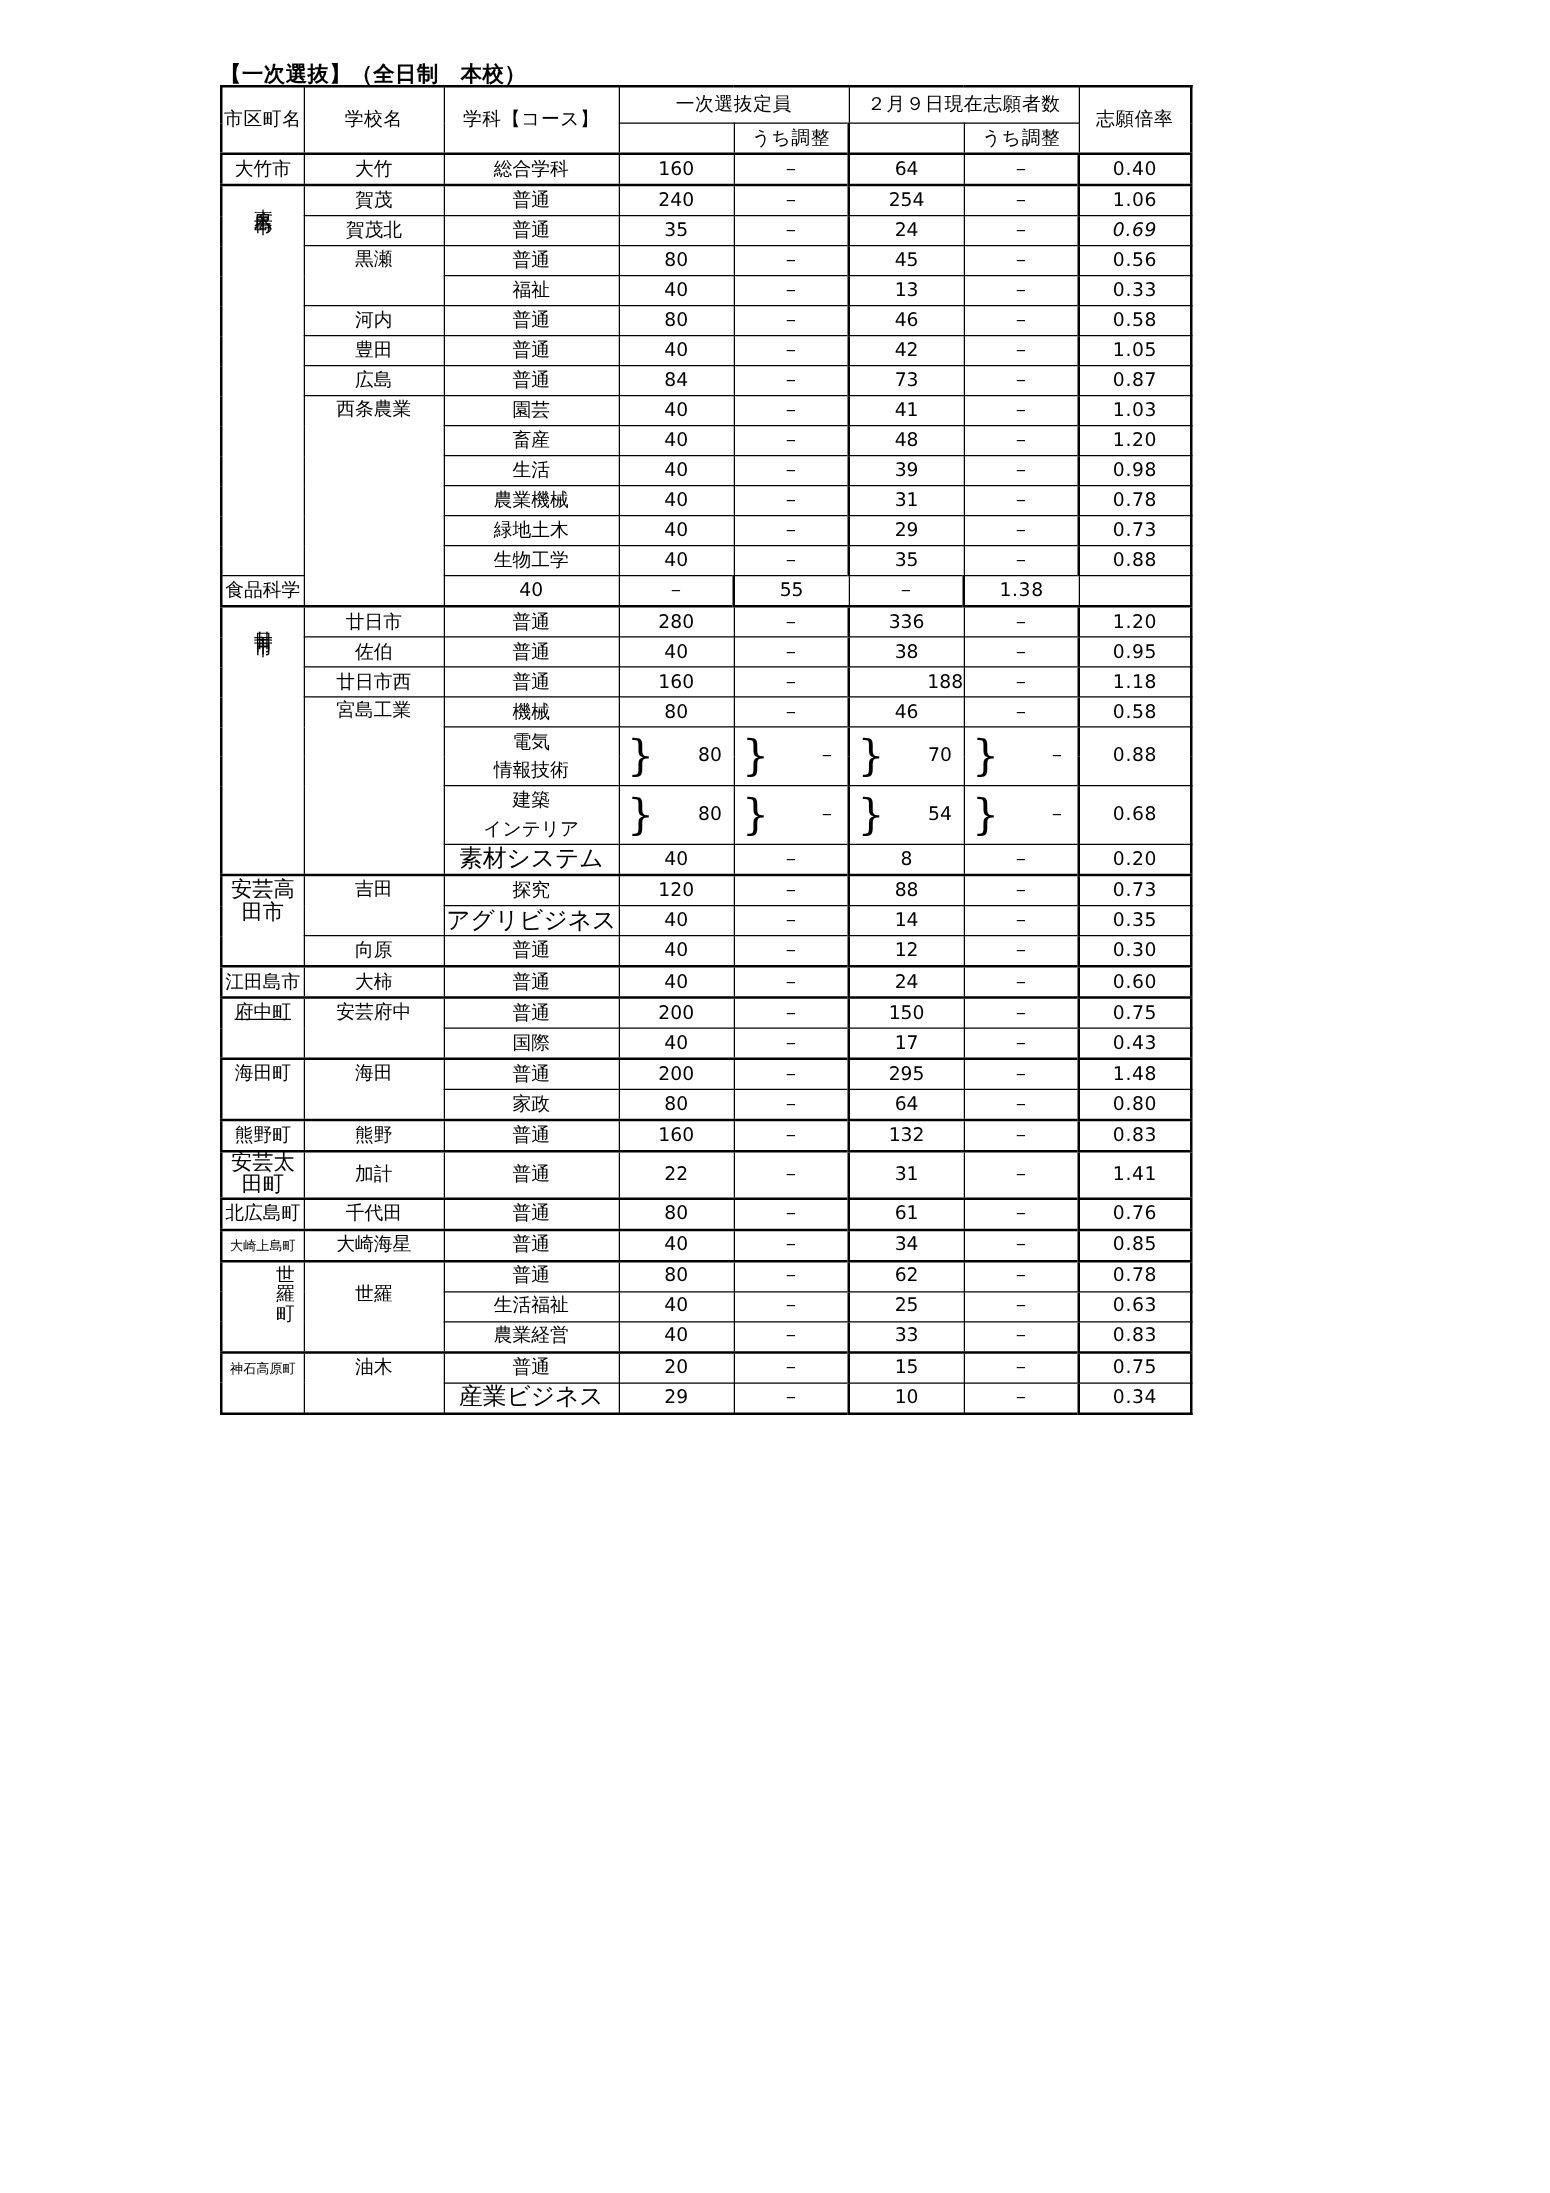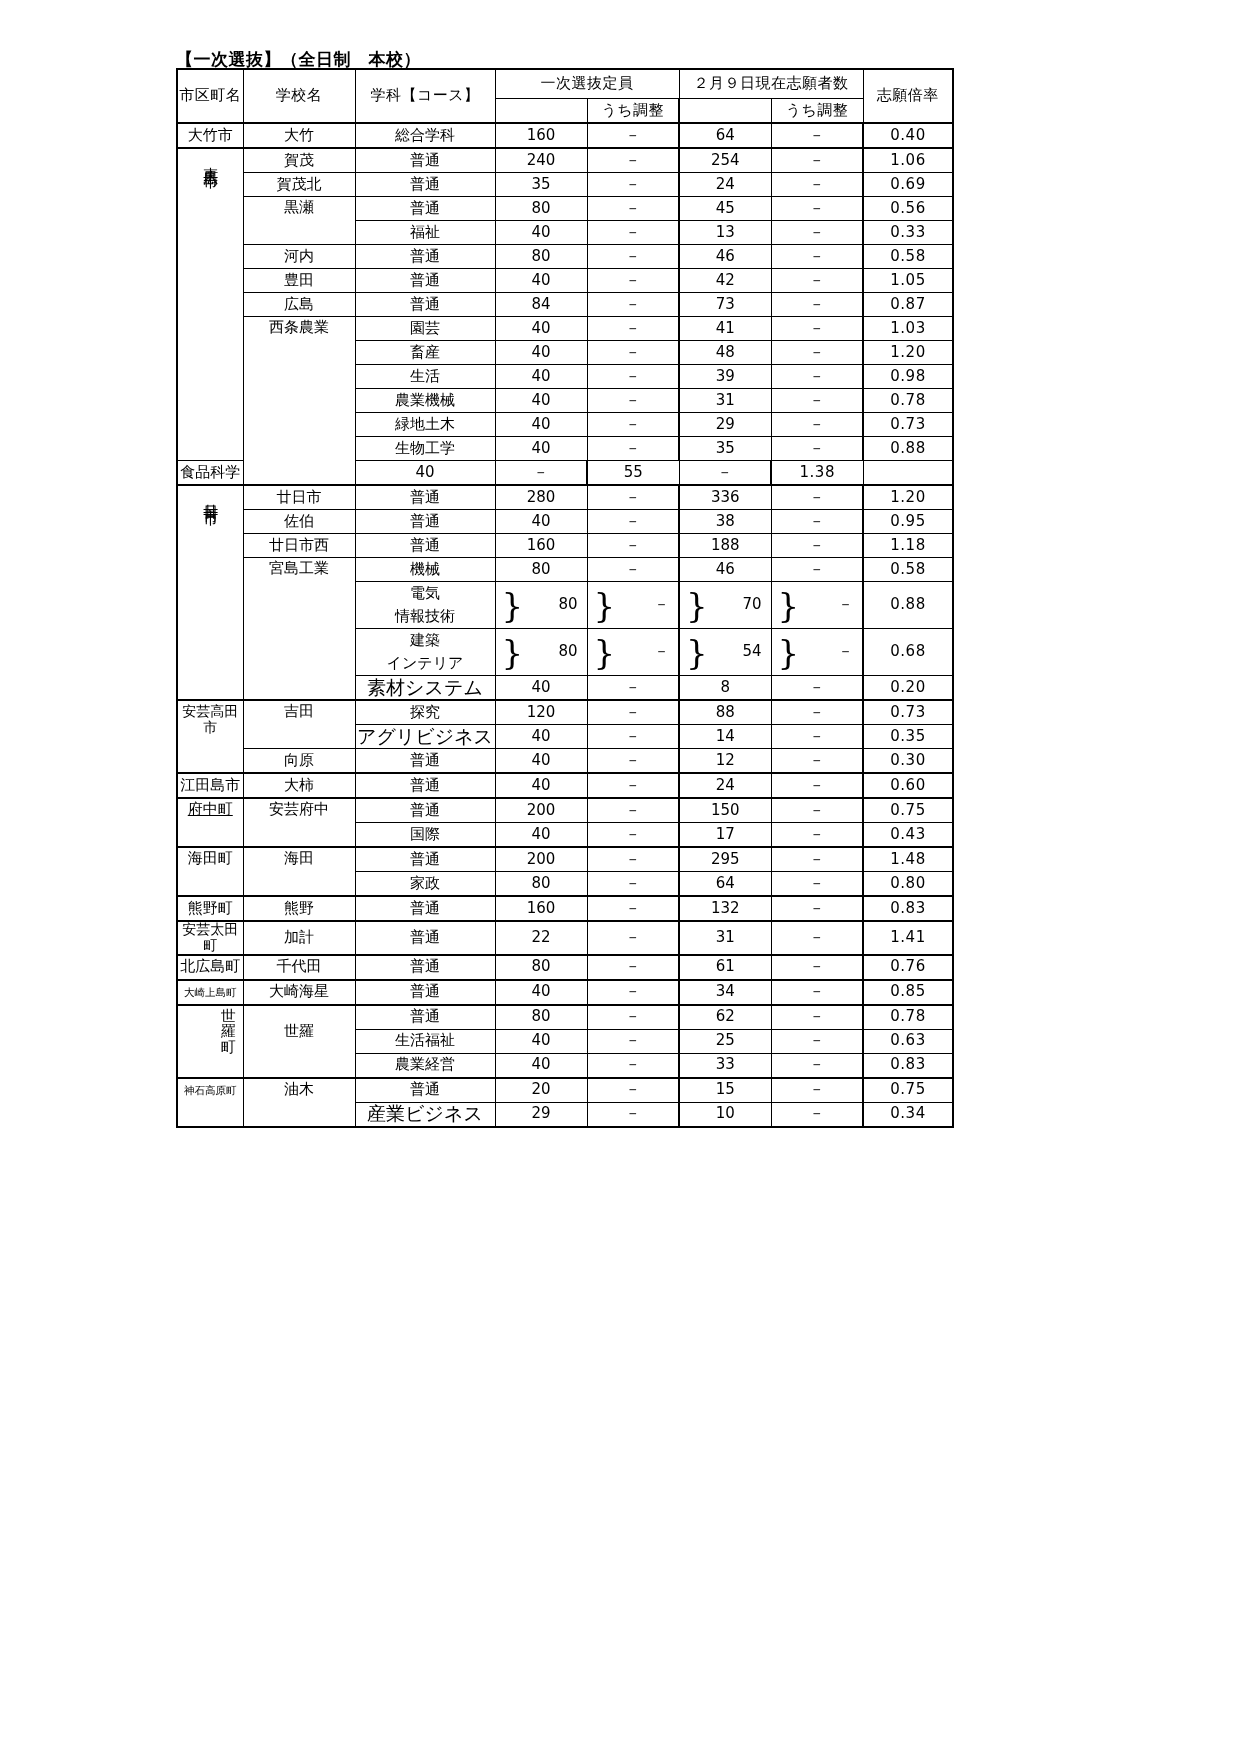--- a/index.html
+++ b/index.html
@@ -27,21 +27,21 @@
   td.dash{text-align:right;padding-right:9px;font-size:15px;}
   td.ratio{text-align:right;padding-right:12px;font-size:16px;letter-spacing:0.5px;}
 
   
   tr.grp-top > td{border-top:2.5px solid #000;}
   td.thick-right{border-right:2.5px solid #000;}
   td.thick-left{border-left:2.5px solid #000;}
   table.main{border:2.5px solid #000;}
 
   .city-vert{writing-mode:vertical-rl;text-orientation:upright;letter-spacing:2px;margin:0 auto;line-height:1;display:inline-block;font-size:15px;}
-  .city-small{font-size:14px;letter-spacing:0px;}
+  .city-small{font-size:17px;letter-spacing:0px;}
   .city-xsmall{font-size:10.5px;letter-spacing:0px;}
 
   td.dept-l{font-size:15px;}
   .dept-narrow{font-size:19px;letter-spacing:0px;}
 
   
   td.brace-cell{position:relative;}
   .brace{position:absolute;left:6px;top:50%;transform:translateY(-50%);font-size:30px;line-height:1;font-family:"DejaVu Serif","Liberation Serif",serif;}
   .brace-wide{font-size:34px;}
   .brace-num{display:block;text-align:right;padding-right:9px;}
@@ -101,21 +101,21 @@
           <td class="row dash thick-right" rowspan="1">－</td>
           <td class="row ratio" rowspan="1" style="border-left: 2.5px solid rgb(0, 0, 0);">1.06</td>
         </tr>
         <tr>
           <td class="row thick-right" rowspan="1">賀茂北</td>
           <td class="row dept-l thick-right"><span>普通</span></td>
           <td class="row num thick-right" rowspan="1">35</td>
           <td class="row dash thick-right" rowspan="1">－</td>
           <td class="row num" rowspan="1" style="border-left: 2.5px solid rgb(0, 0, 0);">24</td>
           <td class="row dash thick-right" rowspan="1">－</td>
-          <td class="row ratio" rowspan="1" style="border-left: 2.5px solid rgb(0, 0, 0);">0.69</td>
+          <td class="row ratio" rowspan="1" style="border-left: 2.5px solid rgb(0, 0, 0); font-style: italic;">0.69</td>
         </tr>
         <tr>
           <td class="row thick-right" rowspan="2" style="vertical-align: top; padding-top: 3px;">黒瀬</td>
           <td class="row dept-l thick-right"><span>普通</span></td>
           <td class="row num thick-right" rowspan="1">80</td>
           <td class="row dash thick-right" rowspan="1">－</td>
           <td class="row num" rowspan="1" style="border-left: 2.5px solid rgb(0, 0, 0);">45</td>
           <td class="row dash thick-right" rowspan="1">－</td>
           <td class="row ratio" rowspan="1" style="border-left: 2.5px solid rgb(0, 0, 0);">0.56</td>
         </tr>
@@ -228,21 +228,21 @@
           <td class="row dash thick-right" rowspan="1">－</td>
           <td class="row num" rowspan="1" style="border-left: 2.5px solid rgb(0, 0, 0);">38</td>
           <td class="row dash thick-right" rowspan="1">－</td>
           <td class="row ratio" rowspan="1" style="border-left: 2.5px solid rgb(0, 0, 0);">0.95</td>
         </tr>
         <tr>
           <td class="row thick-right" rowspan="1">廿日市西</td>
           <td class="row dept-l thick-right"><span>普通</span></td>
           <td class="row num thick-right" rowspan="1">160</td>
           <td class="row dash thick-right" rowspan="1">－</td>
-          <td class="row num" rowspan="1" style="border-left: 2.5px solid rgb(0, 0, 0);">188</td>
+          <td class="row num" rowspan="1" style="border-left: 2.5px solid rgb(0, 0, 0); text-align: right;">188</td>
           <td class="row dash thick-right" rowspan="1">－</td>
           <td class="row ratio" rowspan="1" style="border-left: 2.5px solid rgb(0, 0, 0);">1.18</td>
         </tr>
         <tr>
           <td class="row thick-right" rowspan="6" style="vertical-align: top; padding-top: 3px;">宮島工業</td>
           <td class="row dept-l thick-right"><span>機械</span></td>
           <td class="row num thick-right" rowspan="1">80</td>
           <td class="row dash thick-right" rowspan="1">－</td>
           <td class="row num" rowspan="1" style="border-left: 2.5px solid rgb(0, 0, 0);">46</td>
           <td class="row dash thick-right" rowspan="1">－</td>

